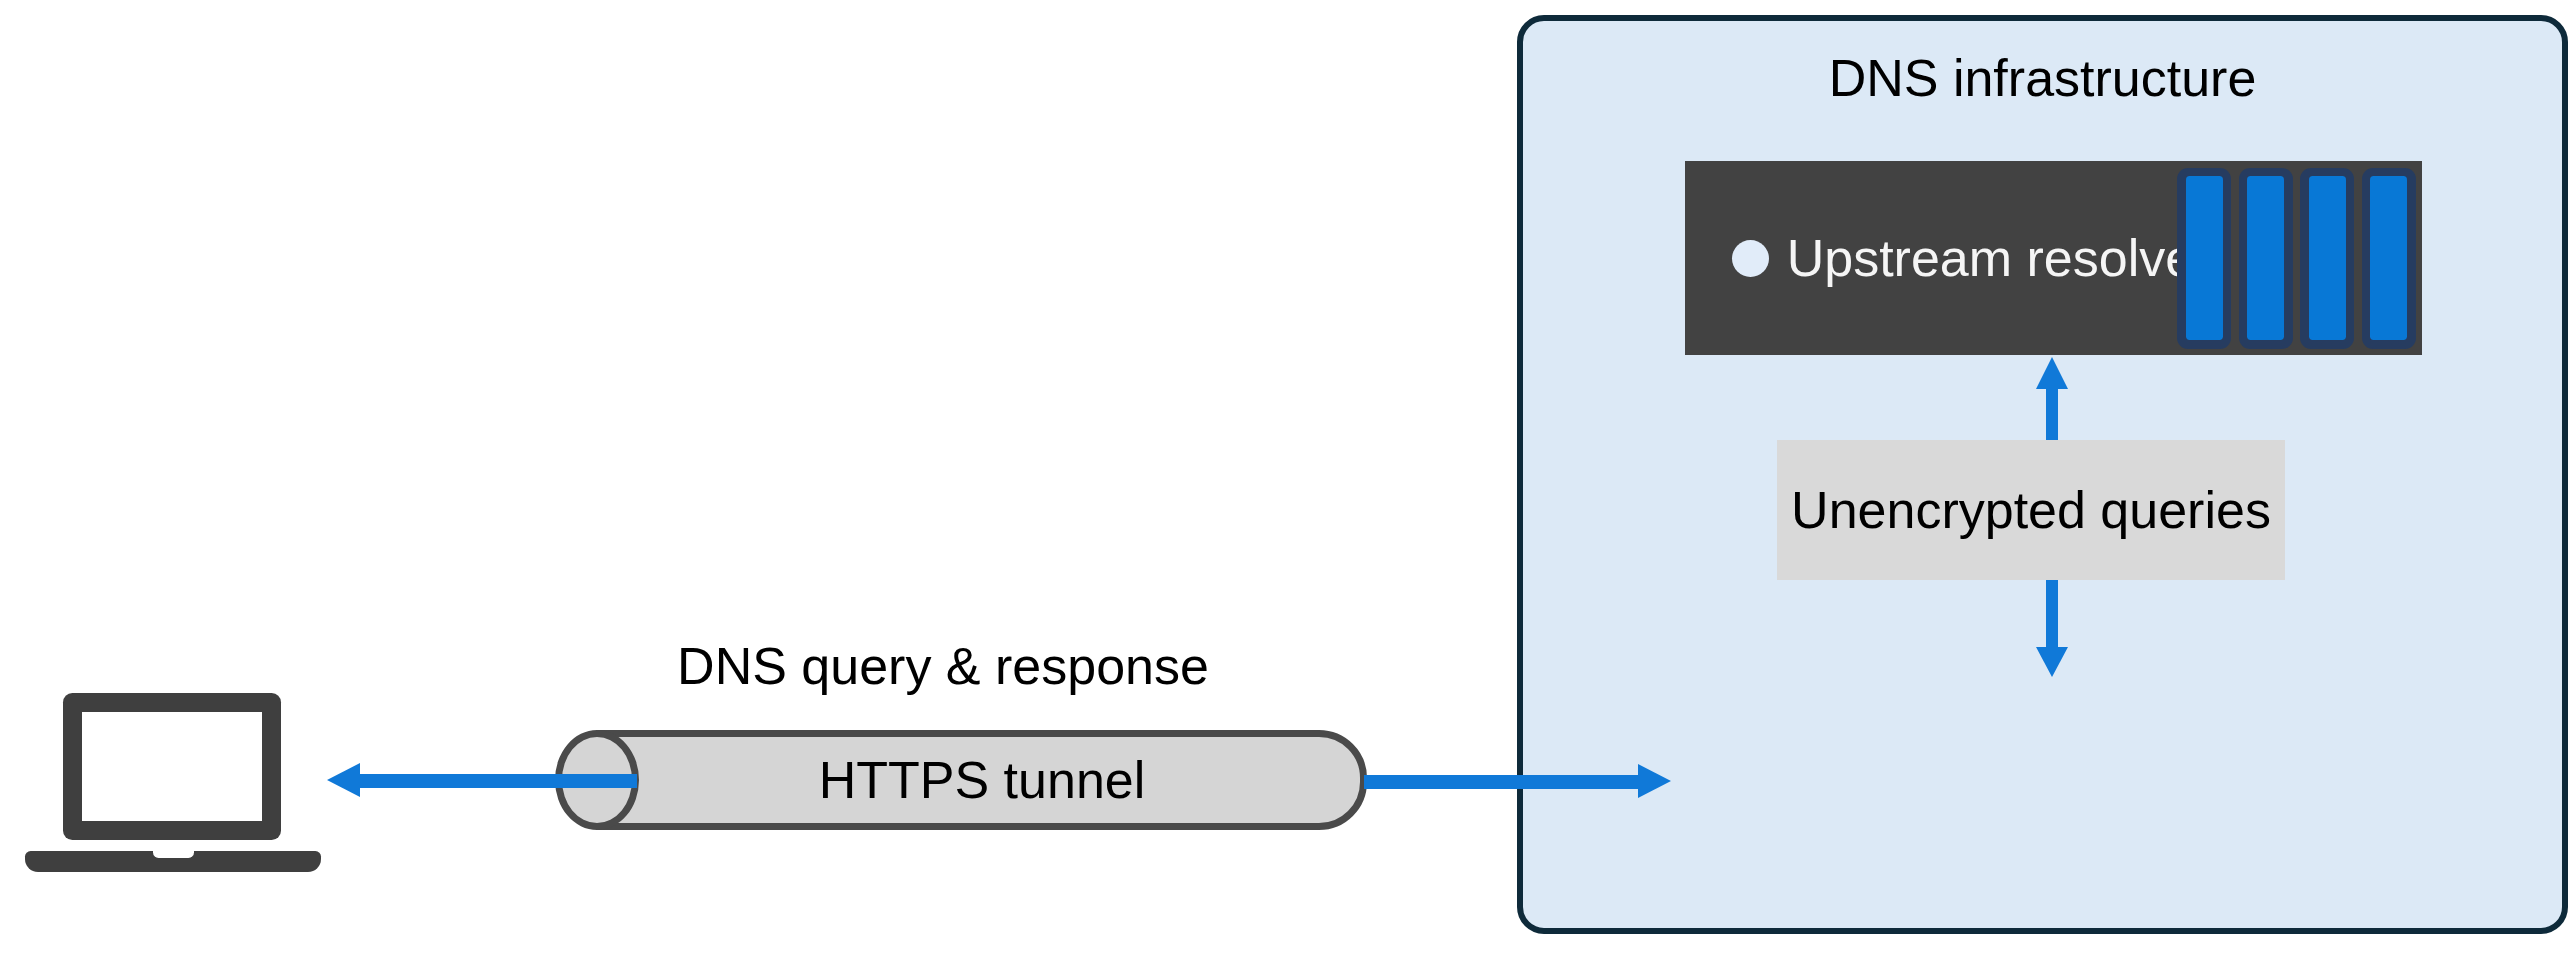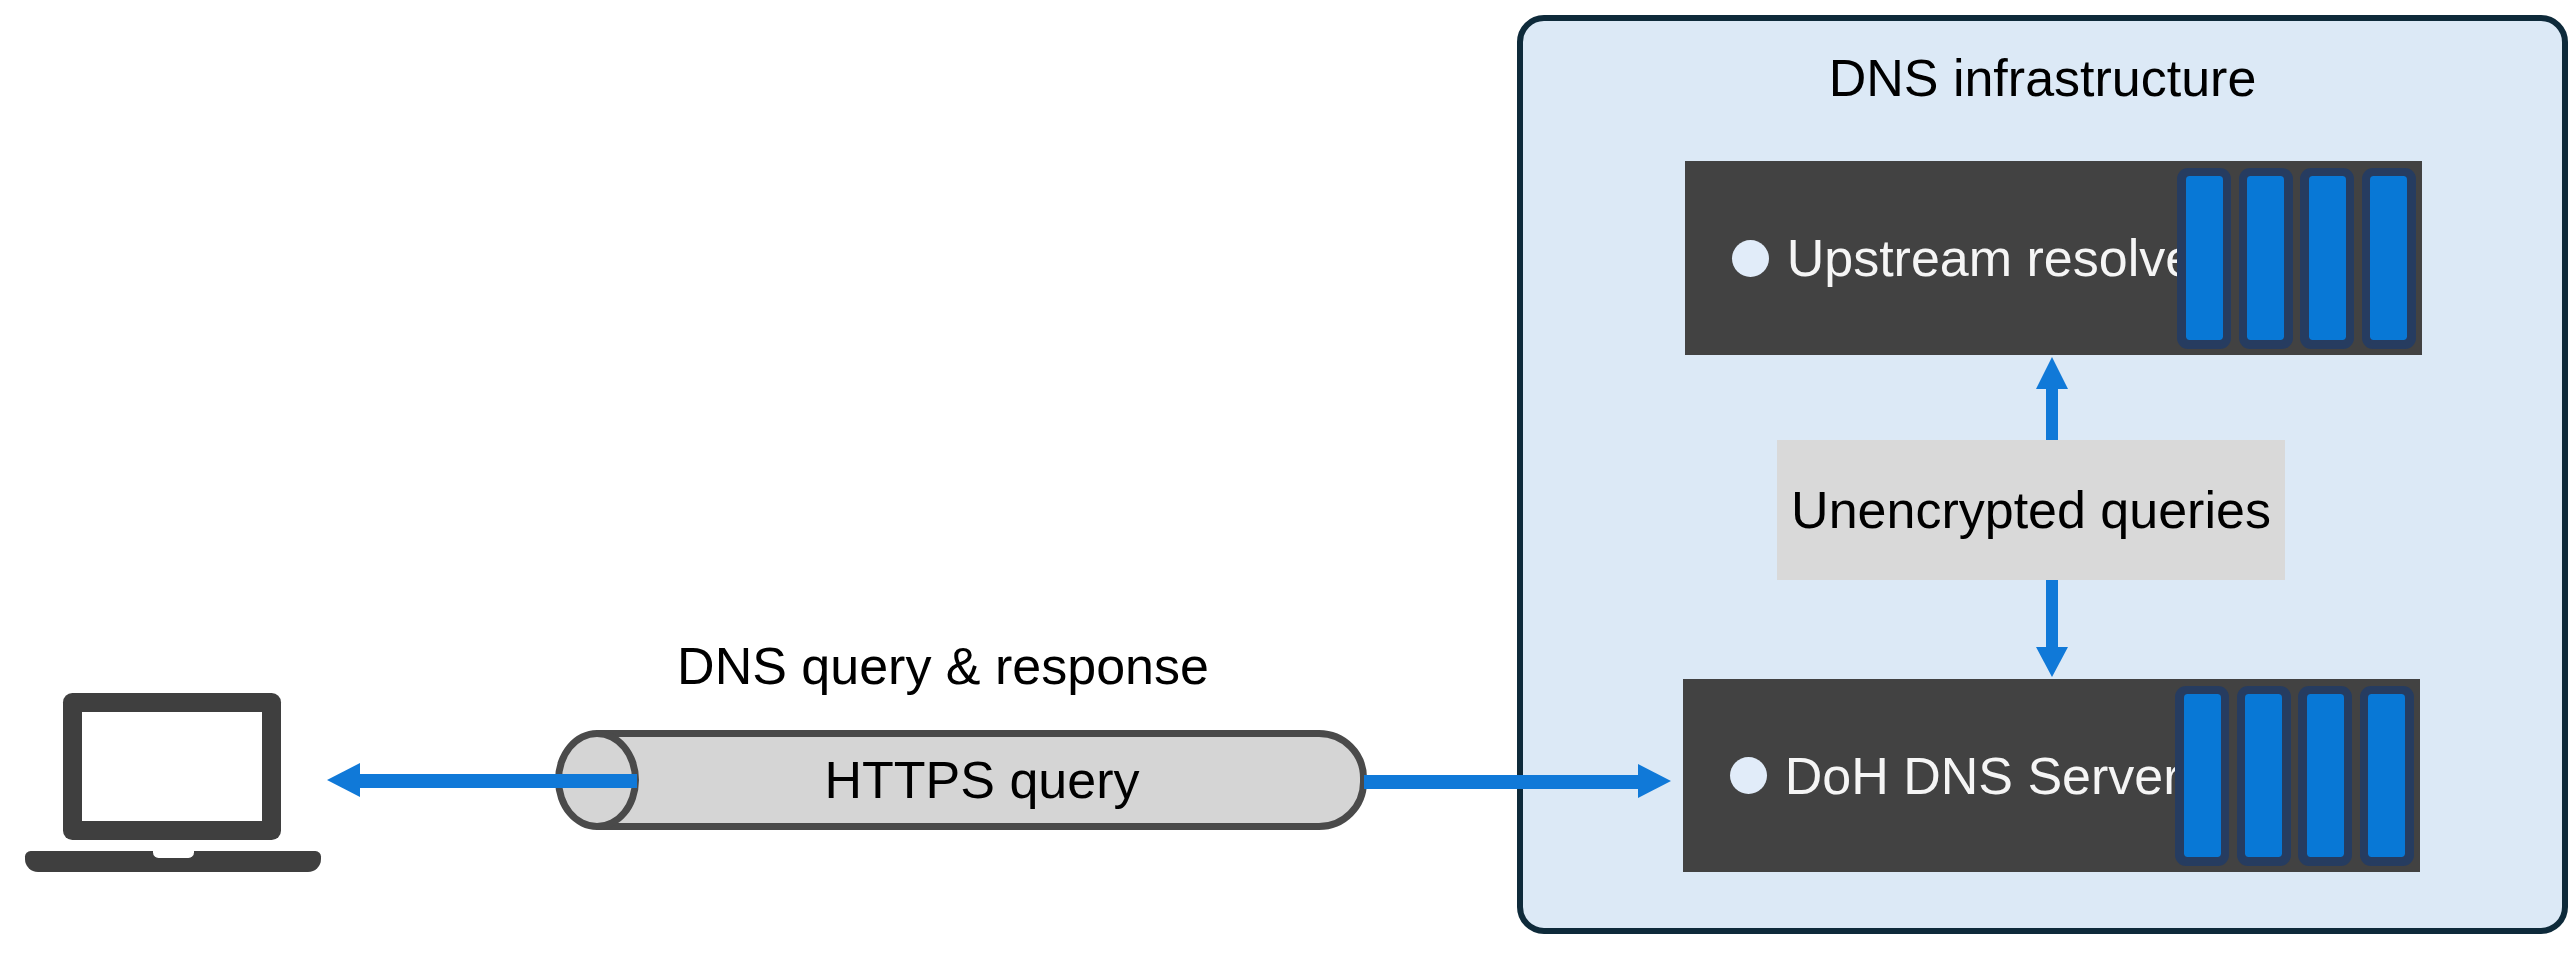--- a/index.html
+++ b/index.html
@@ -76,21 +76,21 @@
     </div>
     <div class="laptop-base"></div>
     <div class="laptop-notch"></div>
   </div>
 
   <div class="flow-label">DNS query &amp; response</div>
 
   <div>
     <div class="tunnel-body"></div>
     <div class="tunnel-cap"></div>
-    <div class="tunnel-label">HTTPS query</div>
+    <div class="tunnel-label">HTTPS tunnel</div>
   </div>
 
   <div>
     <div class="arrow head-left" style="left:327px;top:763px;"></div>
     <div class="arrow shaft-h" style="left:359px;top:774px;width:278px;"></div>
   </div>
 
   <div>
     <div class="arrow shaft-h" style="left:1364px;top:775px;width:274px;"></div>
     <div class="arrow head-right" style="left:1638px;top:764px;"></div>
@@ -123,34 +123,16 @@
       <div class="arrow shaft-v" style="left:523px;top:367px;height:52px;"></div>
     </div>
 
     <div class="link-box">Unencrypted queries</div>
 
     <div>
       <div class="arrow shaft-v" style="left:523px;top:559px;height:68px;"></div>
       <div class="arrow head-down" style="left:513px;top:626px;"></div>
     </div>
 
-    <div class="server doh">
-      <div class="led"></div>
-      <div class="server-label">DoH DNS Server</div>
-      <div class="bays">
-        <div class="bay">
-            <div class="bay-inner"></div>
-          </div>
-        <div class="bay">
-            <div class="bay-inner"></div>
-          </div>
-        <div class="bay">
-            <div class="bay-inner"></div>
-          </div>
-        <div class="bay">
-            <div class="bay-inner"></div>
-          </div>
-      </div>
-    </div>
   </div>
 
 </div>
 
 
 </body></html>

